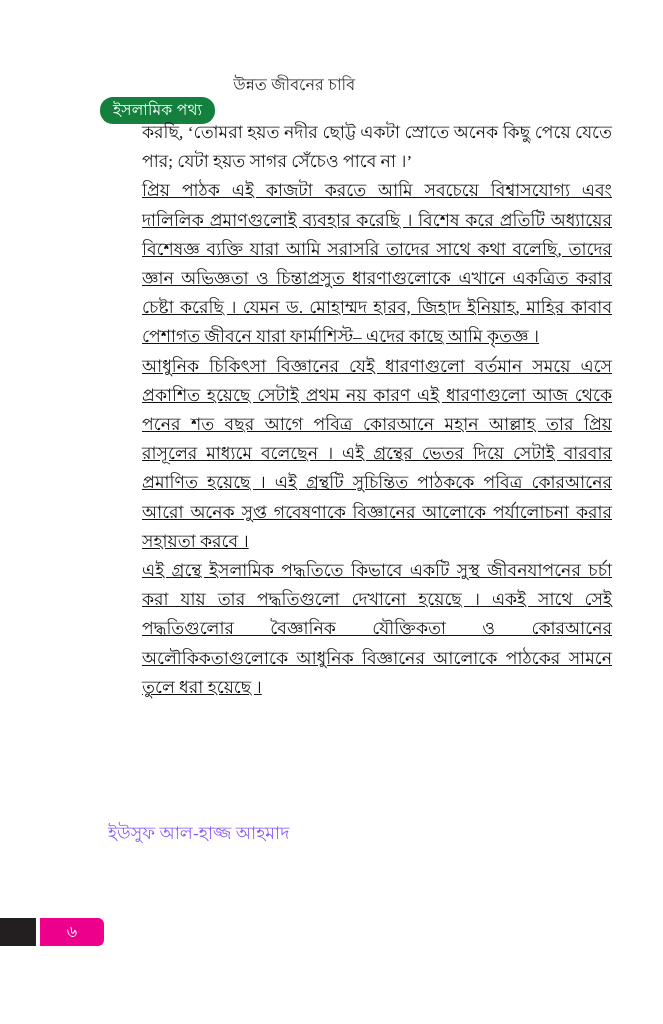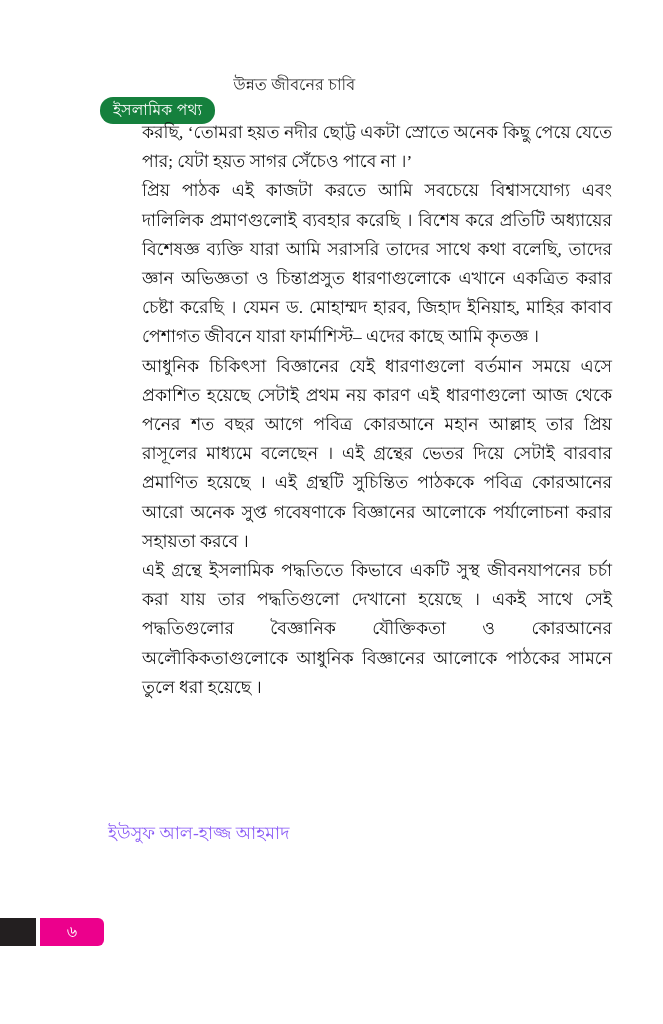--- a/index.html
+++ b/index.html
@@ -66,20 +66,21 @@
     margin: 0;
     text-align: justify;
     text-justify: inter-word;
     font-size: 17.3px;
     line-height: 29.2px;
     letter-spacing: 0;
     color: #121212;
   }
   .body-copy p + p {
     margin-top: 0;
+    text-decoration: underline;
   }
 
   
   .signature {
     position: absolute;
     left: 100px;
     top: 818px;
     width: 470px;
   }
   .sig-role {

